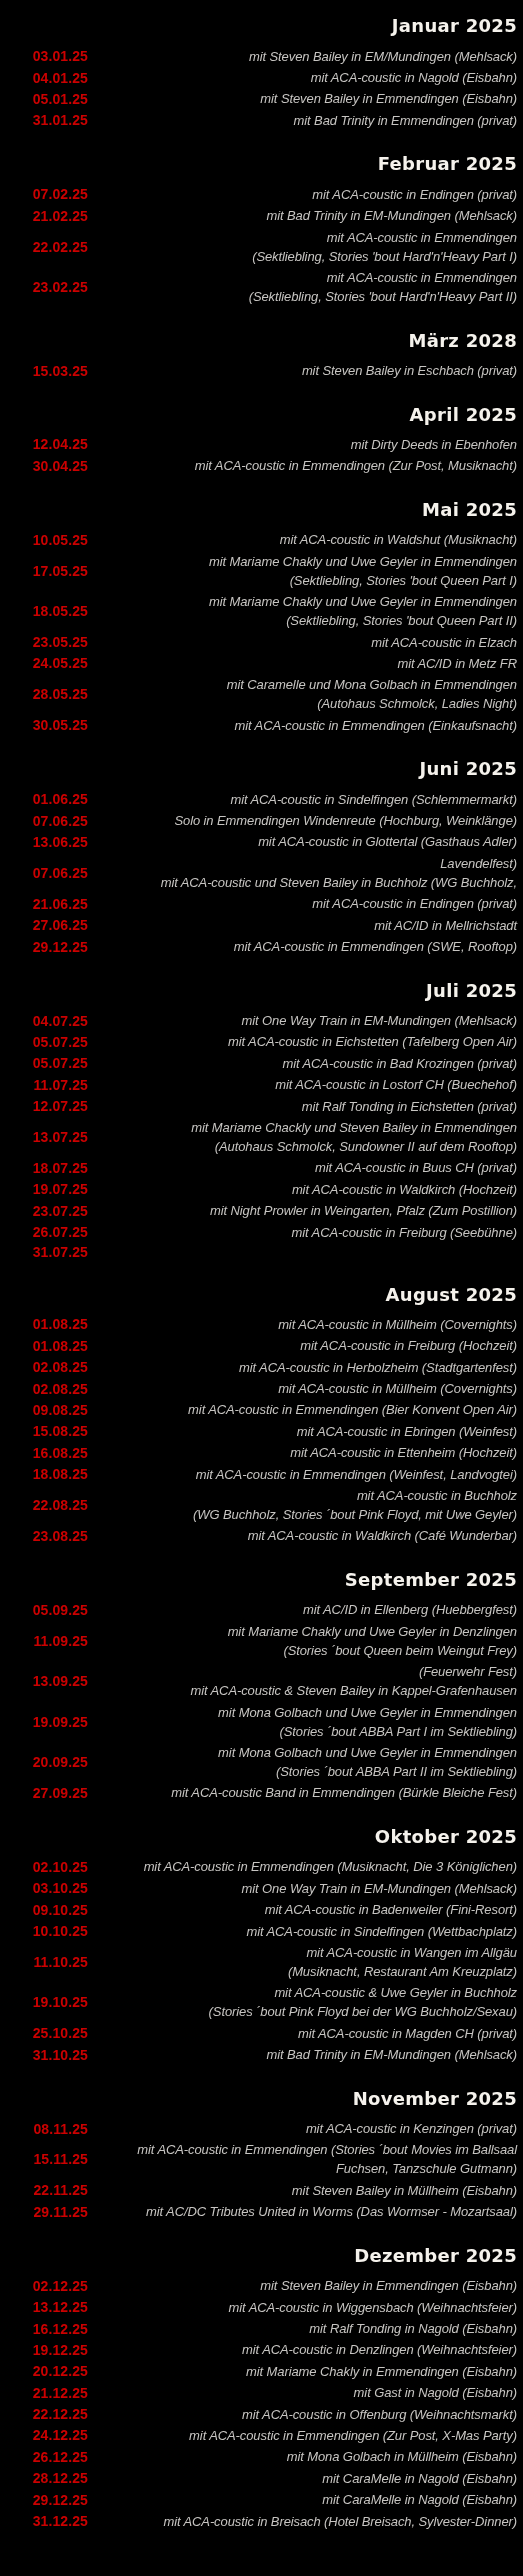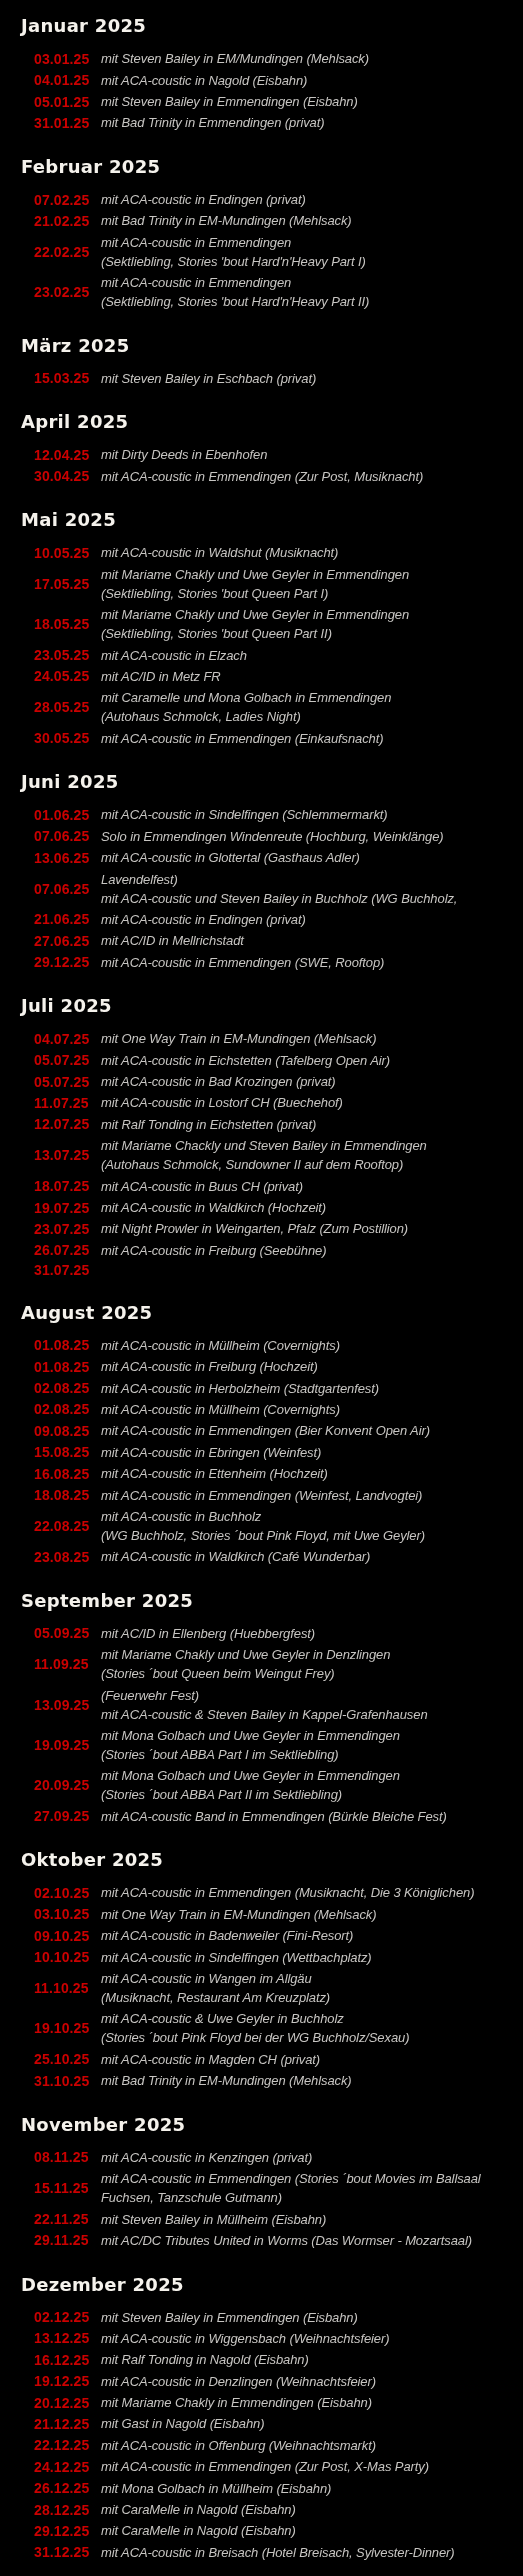--- a/index.html
+++ b/index.html
@@ -9,35 +9,36 @@
   }
   body {
     width: 524px;
     height: 2576px;
     overflow: hidden;
     font-family: "Liberation Sans", sans-serif;
   }
   #calendar {
     padding: 15.3px 7px 0 21px;
     box-sizing: border-box;
+    text-align: right;
   }
   .month-section {
     margin-bottom: 23.6px;
   }
   .month-title {
     margin: 0 0 10.4px 0;
     font-family: "DejaVu Sans", sans-serif;
     font-size: 18px;
     line-height: 21px;
     font-weight: 700;
     letter-spacing: 0.3px;
     color: #f5f2ec;
   }
   .event-list {
-    margin: 13px;
+    margin: 0;
   }
   .event-row {
     display: flex;
     align-items: center;
     margin-bottom: 2.4px;
   }
   .event-date {
     flex: 0 0 67px;
     width: 67px;
     font-size: 14px;
@@ -117,21 +118,21 @@
         <div class="event-row">
     <span class="event-date">23.02.25</span>
     <div class="event-text">
             <span class="line">mit ACA-coustic in Emmendingen</span>
             <span class="line">(Sektliebling, Stories 'bout Hard'n'Heavy Part II)</span>
           </div>
   </div>
       </div>
   </section>
     <section class="month-section">
-    <h2 class="month-title">März 2025</h2>
+    <h2 class="month-title">März 2028</h2>
     <div class="event-list">
         <div class="event-row">
     <span class="event-date">15.03.25</span>
     <div class="event-text">
             <span class="line">mit Steven Bailey in Eschbach (privat)</span>
           </div>
   </div>
       </div>
   </section>
     <section class="month-section">

